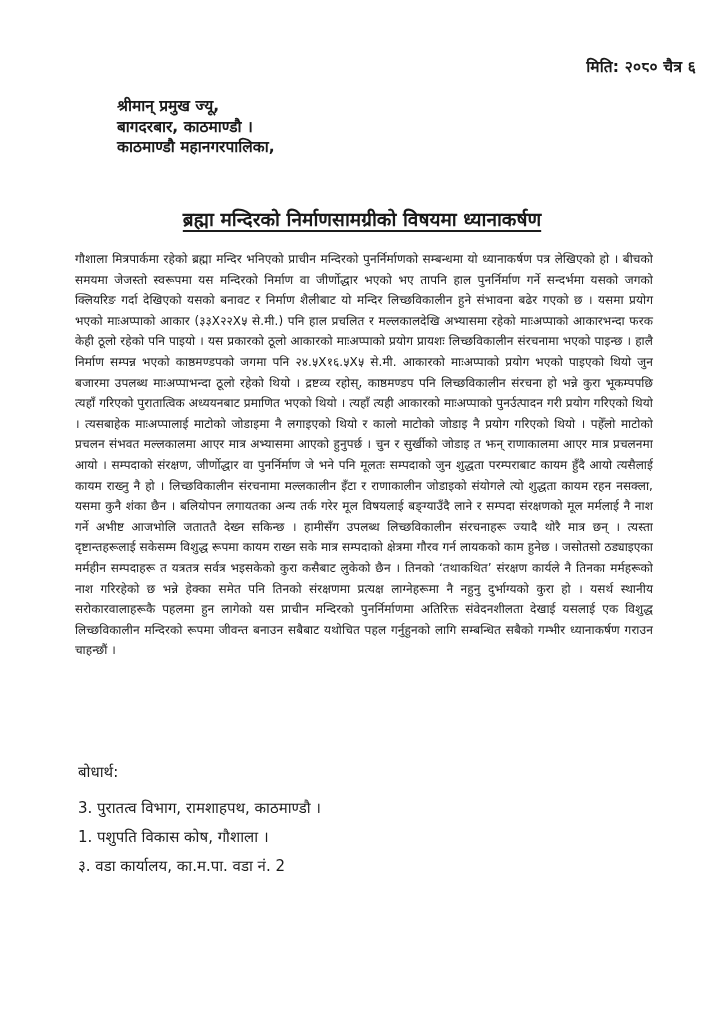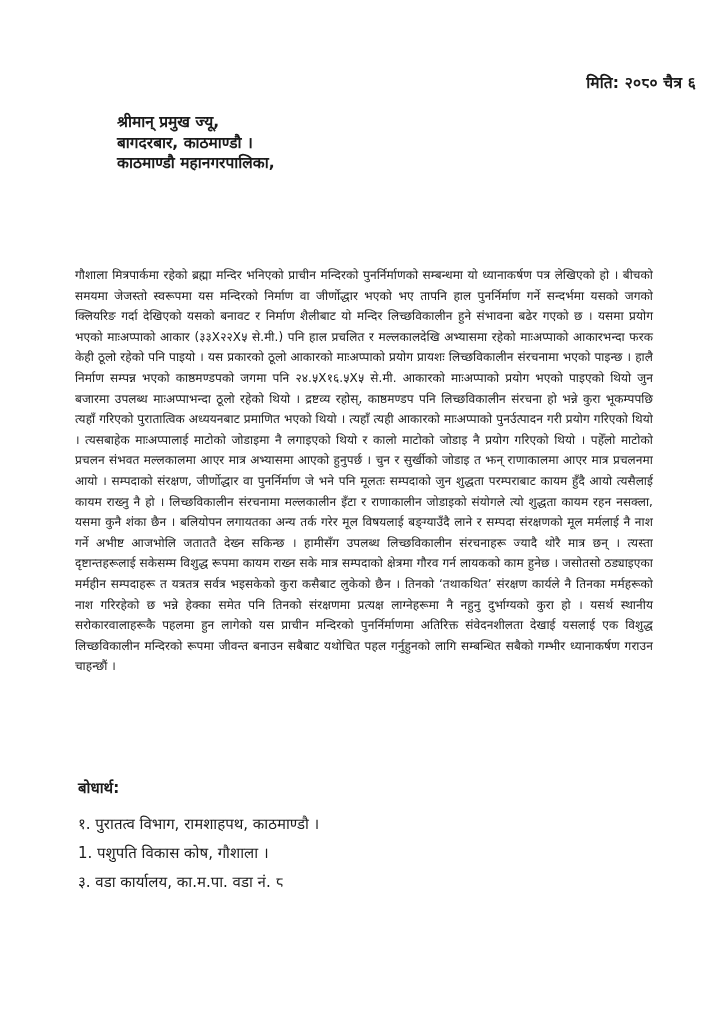--- a/index.html
+++ b/index.html
@@ -7,21 +7,21 @@
   body {
     width: 724px;
     height: 1024px;
     font-family: "DejaVu Sans", "Liberation Sans", sans-serif;
     color: #1b1b1b;
     position: relative;
     overflow: hidden;
   }
   .page {
     position: absolute;
-    top: 17px; left: 0;
+    top: 1px; left: 0;
     width: 724px;
     height: 896px;
     background: #ffffff;
   }
   .date-line {
     position: absolute;
     top: 54px;
     right: 28px;
     font-size: 15.5px;
     font-weight: bold;
@@ -61,43 +61,46 @@
     letter-spacing: 0.1px;
   }
   .cc-section {
     position: absolute;
     top: 762px;
     left: 78px;
     font-size: 15px;
     line-height: 19px;
   }
   .cc-heading {
-    font-weight: bold;
+    font-weight: normal;
     margin-bottom: 17px;
   }
   .cc-item {
     margin-top: 10px;
   }
 </style>
 </head>
 <body>
 
 <div class="page">
 
   <div class="date-line">मिति: २०८० चैत्र ६</div>
 
   <div class="recipient">
     <div>श्रीमान् प्रमुख ज्यू,</div>
     <div>बागदरबार, काठमाण्डौ ।</div>
     <div>काठमाण्डौ महानगरपालिका,</div>
   </div>
 
+  <div class="doc-title">
+    <span class="underline">ब्रह्मा मन्दिरको निर्माणसामग्रीको विषयमा ध्यानाकर्षण</span>
+  </div>
 
   <p class="body-text">गौशाला मित्रपार्कमा रहेको ब्रह्मा मन्दिर भनिएको प्राचीन मन्दिरको पुनर्निर्माणको सम्बन्धमा यो ध्यानाकर्षण पत्र लेखिएको हो । बीचको समयमा जेजस्तो स्वरूपमा यस मन्दिरको निर्माण वा जीर्णोद्धार भएको भए तापनि हाल पुनर्निर्माण गर्ने सन्दर्भमा यसको जगको क्लियरिङ गर्दा देखिएको यसको बनावट र निर्माण शैलीबाट यो मन्दिर लिच्छविकालीन हुने संभावना बढेर गएको छ । यसमा प्रयोग भएको माःअप्पाको आकार (३३X२२X५ से.मी.) पनि हाल प्रचलित र मल्लकालदेखि अभ्यासमा रहेको माःअप्पाको आकारभन्दा फरक केही ठूलो रहेको पनि पाइयो । यस प्रकारको ठूलो आकारको माःअप्पाको प्रयोग प्रायशः लिच्छविकालीन संरचनामा भएको पाइन्छ । हालै निर्माण सम्पन्न भएको काष्ठमण्डपको जगमा पनि २४.५X१६.५X५ से.मी. आकारको माःअप्पाको प्रयोग भएको पाइएको थियो जुन बजारमा उपलब्ध माःअप्पाभन्दा ठूलो रहेको थियो । द्रष्टव्य रहोस्, काष्ठमण्डप पनि लिच्छविकालीन संरचना हो भन्ने कुरा भूकम्पपछि त्यहाँ गरिएको पुरातात्विक अध्ययनबाट प्रमाणित भएको थियो । त्यहाँ त्यही आकारको माःअप्पाको पुनर्उत्पादन गरी प्रयोग गरिएको थियो । त्यसबाहेक माःअप्पालाई माटोको जोडाइमा नै लगाइएको थियो र कालो माटोको जोडाइ नै प्रयोग गरिएको थियो । पहेँलो माटोको प्रचलन संभवत मल्लकालमा आएर मात्र अभ्यासमा आएको हुनुपर्छ । चुन र सुर्खीको जोडाइ त झन् राणाकालमा आएर मात्र प्रचलनमा आयो । सम्पदाको संरक्षण, जीर्णोद्धार वा पुनर्निर्माण जे भने पनि मूलतः सम्पदाको जुन शुद्धता परम्पराबाट कायम हुँदै आयो त्यसैलाई कायम राख्नु नै हो । लिच्छविकालीन संरचनामा मल्लकालीन इँटा र राणाकालीन जोडाइको संयोगले त्यो शुद्धता कायम रहन नसक्ला, यसमा कुनै शंका छैन । बलियोपन लगायतका अन्य तर्क गरेर मूल विषयलाई बङ्ग्याउँदै लाने र सम्पदा संरक्षणको मूल मर्मलाई नै नाश गर्ने अभीष्ट आजभोलि जताततै देख्न सकिन्छ । हामीसँग उपलब्ध लिच्छविकालीन संरचनाहरू ज्यादै थोरै मात्र छन् । त्यस्ता दृष्टान्तहरूलाई सकेसम्म विशुद्ध रूपमा कायम राख्न सके मात्र सम्पदाको क्षेत्रमा गौरव गर्न लायकको काम हुनेछ । जसोतसो ठड्याइएका मर्महीन सम्पदाहरू त यत्रतत्र सर्वत्र भइसकेको कुरा कसैबाट लुकेको छैन । तिनको ‘तथाकथित’ संरक्षण कार्यले नै तिनका मर्महरूको नाश गरिरहेको छ भन्ने हेक्का समेत पनि तिनको संरक्षणमा प्रत्यक्ष लाग्नेहरूमा नै नहुनु दुर्भाग्यको कुरा हो । यसर्थ स्थानीय सरोकारवालाहरूकै पहलमा हुन लागेको यस प्राचीन मन्दिरको पुनर्निर्माणमा अतिरिक्त संवेदनशीलता देखाई यसलाई एक विशुद्ध लिच्छविकालीन मन्दिरको रूपमा जीवन्त बनाउन सबैबाट यथोचित पहल गर्नुहुनको लागि सम्बन्धित सबैको गम्भीर ध्यानाकर्षण गराउन चाहन्छौं ।</p>
 
   <div class="cc-section">
     <div class="cc-heading">बोधार्थ:</div>
-    <div class="cc-item">१. पुरातत्व विभाग, रामशाहपथ, काठमाण्डौ ।</div>
+    <div class="cc-item">3. पुरातत्व विभाग, रामशाहपथ, काठमाण्डौ ।</div>
     <div class="cc-item">1. पशुपति विकास कोष, गौशाला ।</div>
-    <div class="cc-item">३. वडा कार्यालय, का.म.पा. वडा नं. ८</div>
+    <div class="cc-item">३. वडा कार्यालय, का.म.पा. वडा नं. 2</div>
   </div>
 
 </div>
 
 </body></html>

